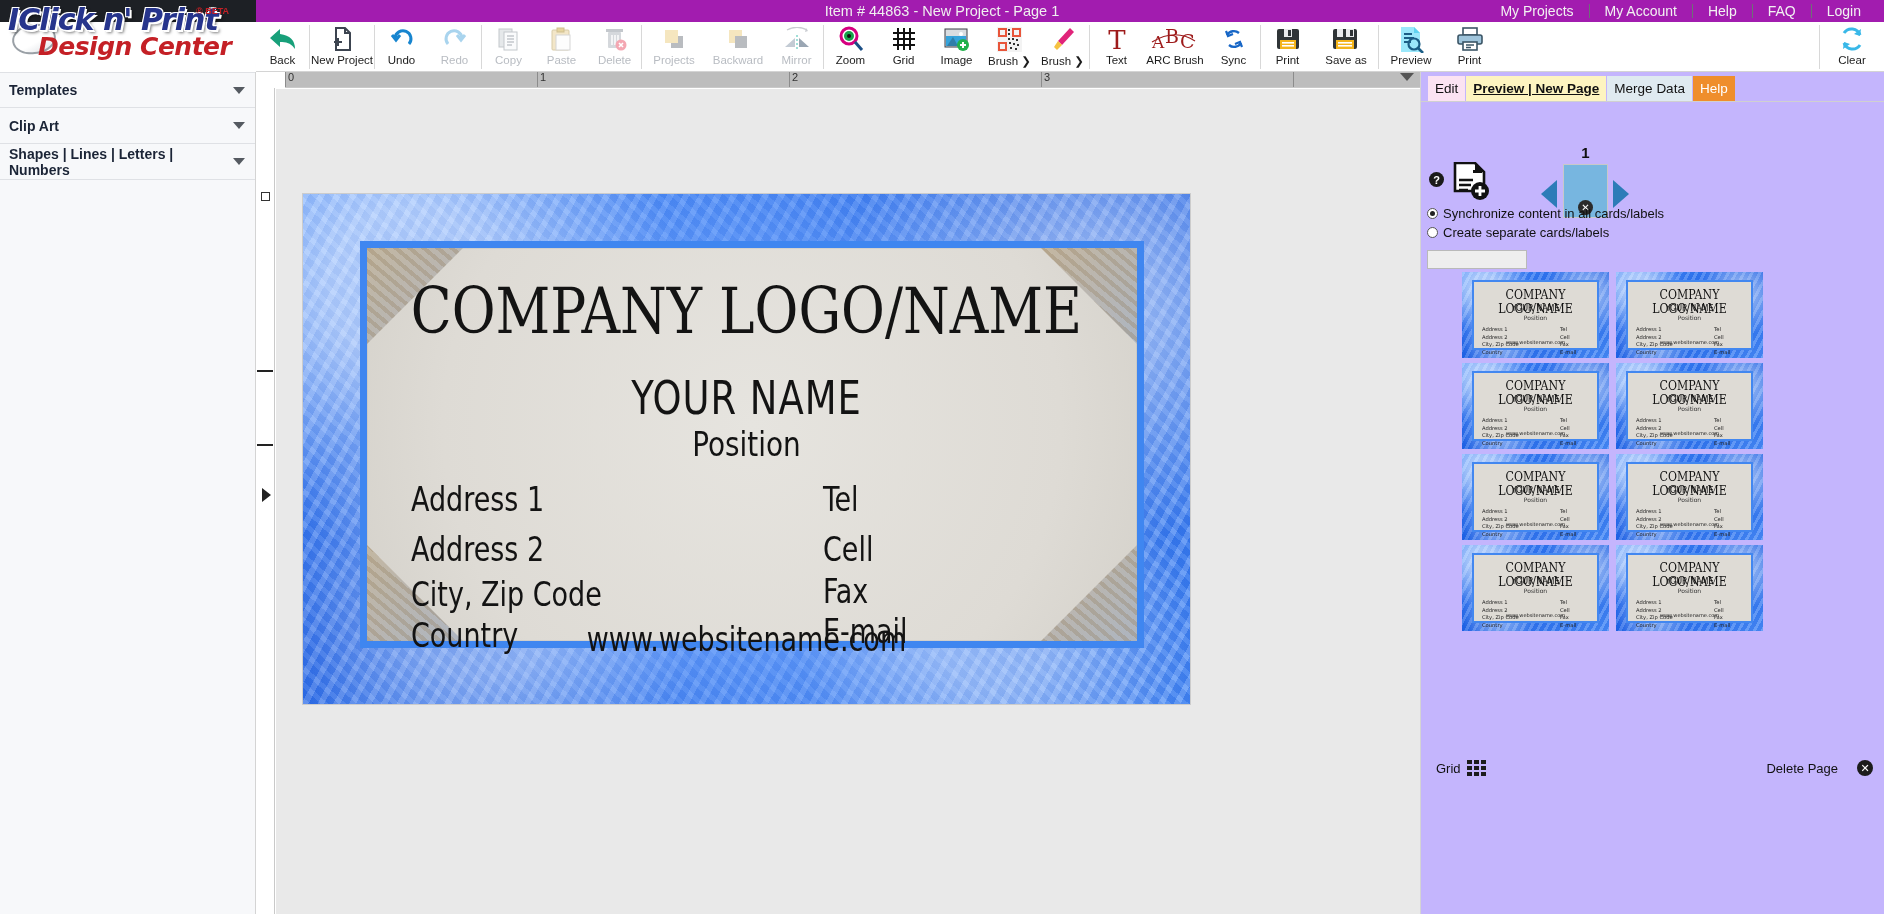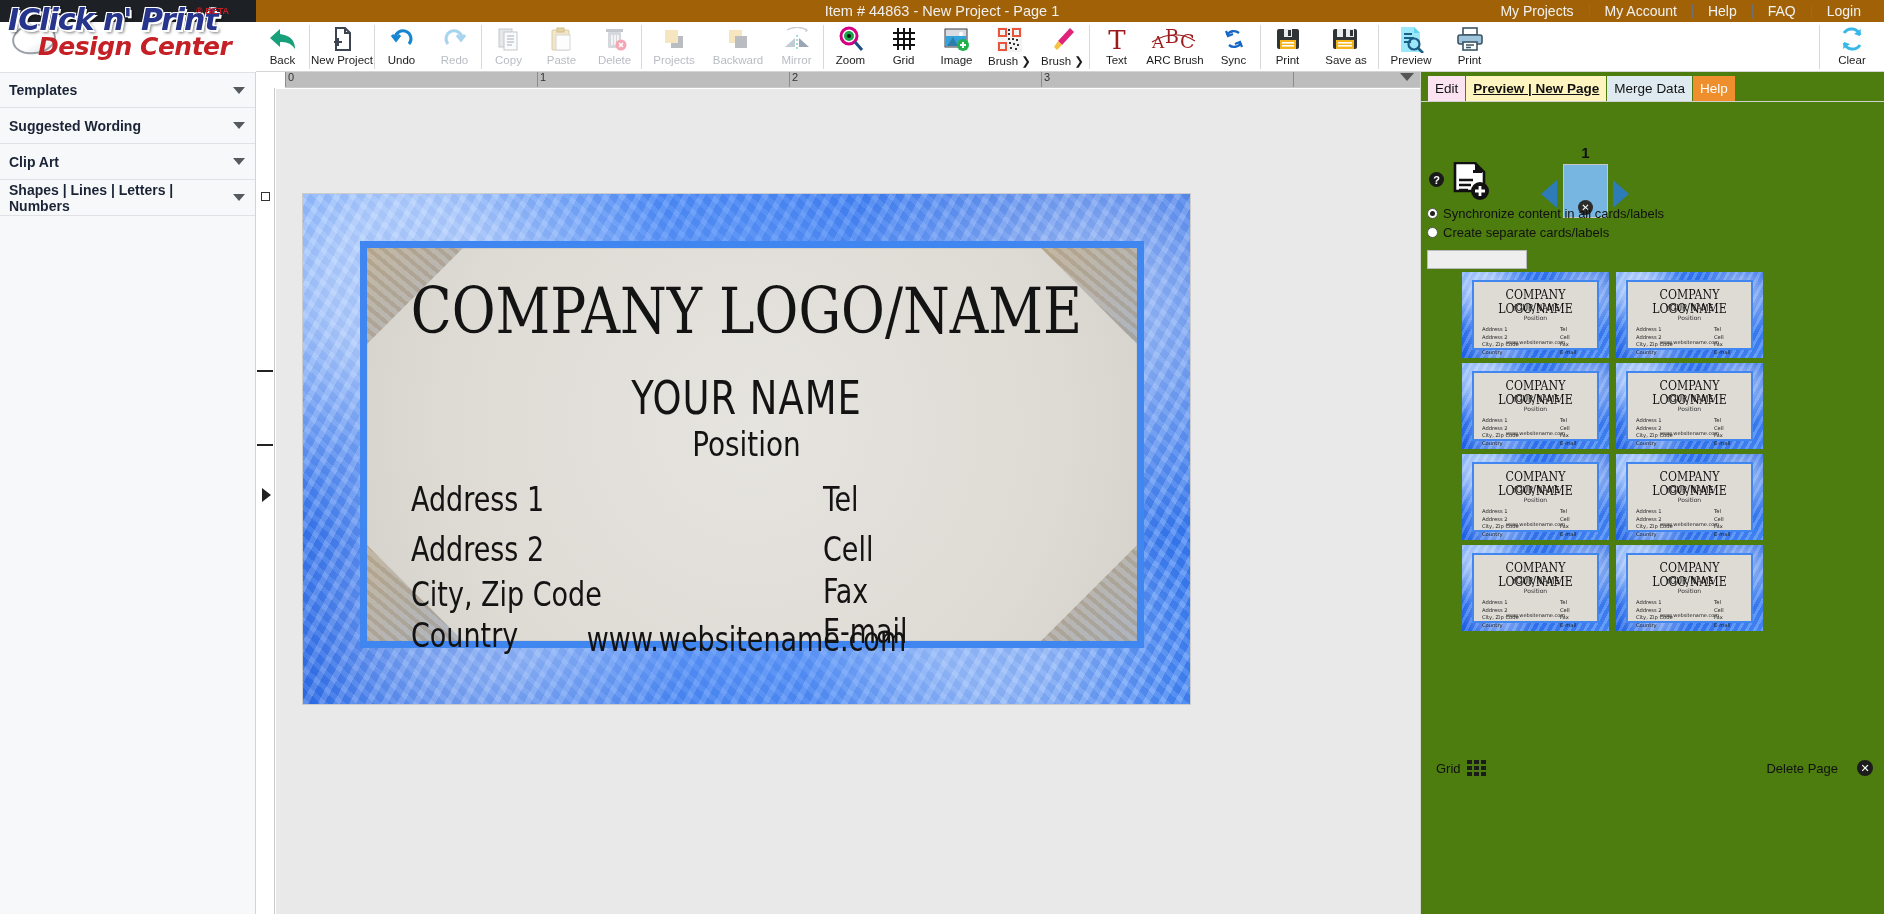--- a/index.html
+++ b/index.html
@@ -8,21 +8,21 @@
     width: 1884px; height: 914px;
     font-family: "Liberation Sans", sans-serif;
     background: #ffffff;
     overflow: hidden;
   }
 
   
   .topbar {
     position: absolute; top: 0; left: 0;
     width: 1884px; height: 22px;
-    background: #a16207;
+    background: #a21caf;
     color: #e8e8e8;
     font-size: 14px;
   }
   .topbar-title {
     position: absolute; left: 0; top: 0; width: 1884px;
     text-align: center; line-height: 22px;
     font-size: 14.5px; color: #f0f0f0;
   }
   .topbar-links {
     position: absolute; right: 8px; top: 0;
@@ -256,21 +256,21 @@
   .ct-web {
     left: 0; right: 0; top: 428px; text-align: center;
     font-family: "DejaVu Sans Condensed","DejaVu Sans", sans-serif;
     font-size: 30px; transform: scaleY(1.1);
   }
 
   
   .rightpanel {
     position: absolute; left: 1420px; top: 72px;
     width: 464px; height: 842px;
-    background: #4d7c0f;
+    background: #c4b5fd;
     border-left: 1px solid #d4d4d4;
   }
   .rp-tabs {
     position: absolute; left: 0; top: 4px; height: 26px;
     display: flex; align-items: stretch; padding-left: 7px;
     border-bottom: 1px solid #d0d0d0; width: 464px;
   }
   .rp-tab {
     font-size: 13.5px; padding: 0 7px; display: flex; align-items: center;
     cursor: pointer; color: #111; margin-right: 1px; height: 25px;
@@ -699,24 +699,20 @@
     <span class="lbl">Clear</span>
   </div>
 </div>
 
 <div class="leftpanel">
   <div class="lp-row">
     <span class="lp-label">Templates</span>
     <span class="lp-chev"></span>
   </div>
   <div class="lp-row">
-    <span class="lp-label">Suggested Wording</span>
-    <span class="lp-chev"></span>
-  </div>
-  <div class="lp-row">
     <span class="lp-label">Clip Art</span>
     <span class="lp-chev"></span>
   </div>
   <div class="lp-row">
     <span class="lp-label">Shapes | Lines | Letters | Numbers</span>
     <span class="lp-chev"></span>
   </div>
 </div>
 
 <div class="canvasarea">

